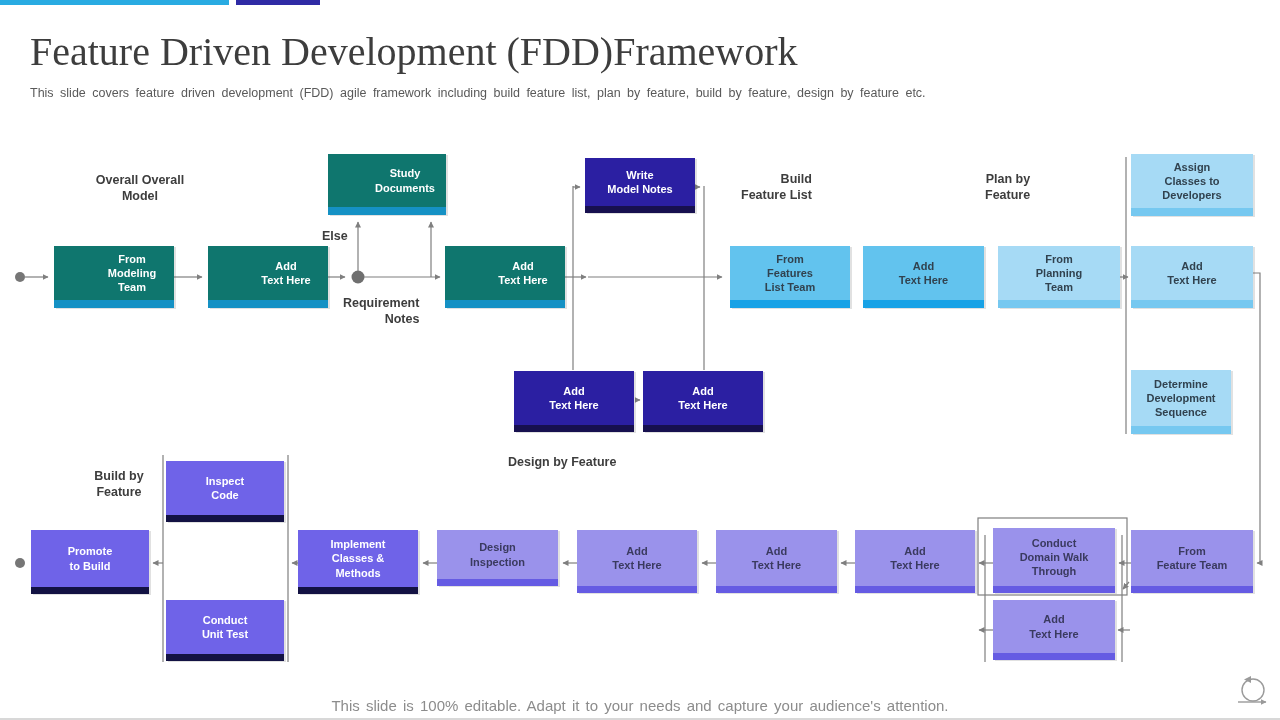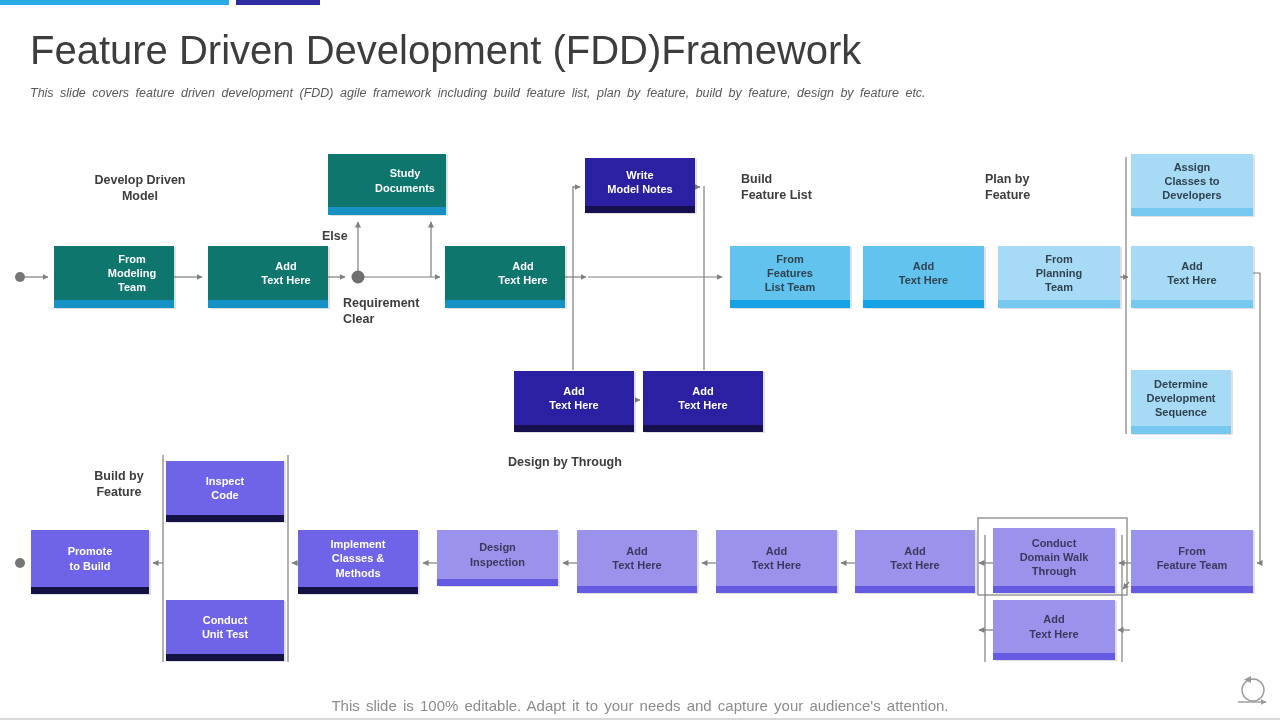--- a/index.html
+++ b/index.html
@@ -7,40 +7,40 @@
               font-family:"Liberation Sans", sans-serif; }
   .slide { position:relative; width:1280px; height:720px; background:#fff;
            border-bottom:2px solid #d8d8d8; }
 
   
   .bar { position:absolute; top:0; height:5px; }
   .bar.cyan { left:0; width:229px; background:#29ABE2; }
   .bar.navy { left:236px; width:84px; background:#2F2BA5; }
 
   .title { position:absolute; left:30px; top:28px; width:1000px;
-           font-family:Liberation Sans, sans-serif; font-weight:400;
+           font-family:Liberation Serif, serif; font-weight:400;
            font-size:40px; color:#3d3d3d; }
   .subtitle { position:absolute; left:30px; top:86px; width:980px;
-              font-size:12.5px; color:#595959; word-spacing:3px;font-style:italic; }
+              font-size:12.5px; color:#595959; word-spacing:3px; }
 
   
   .node { position:absolute; display:flex; align-items:center; justify-content:center;
           text-align:center; font-weight:bold; font-size:11px; line-height:1.3;
           box-shadow:2px 1px 0 rgba(90,90,90,0.18); }
   .node .nl { display:block; white-space:pre-line; }
   .c-cyan     { background:#0f766e; border-bottom:8px solid #1591C4; color:#ffffff;padding-left:36px; }
   .c-navy     { background:#2B1FA2; border-bottom:7px solid #17104F; color:#ffffff; }
   .c-medblue  { background:#62C3EE; border-bottom:8px solid #18A2E6; color:#31424F; }
   .c-lightblue{ background:#A6DAF5; border-bottom:8px solid #76C8F0; color:#31424F; }
   .c-purple   { background:#6F63E8; border-bottom:7px solid #131243; color:#ffffff; }
   .c-lavender { background:#9A92EB; border-bottom:7px solid #655BE3; color:#3A3A5F; }
 
   
   .lbl { position:absolute; font-weight:bold; font-size:12.5px; line-height:16px;
-         color:#3d3d3d; white-space:pre-line; }
+         color:#3d3d3d; white-space:pre-line;text-align:right; }
   .lbl.center { text-align:center; }
 
   svg.connectors { position:absolute; left:0; top:0; width:1280px; height:720px;
                    pointer-events:none; }
 
   .footer { position:absolute; left:0; top:697px; width:1280px; text-align:center;
             font-size:15px; color:#8c8c8c; word-spacing:2px; }
   svg.loop { position:absolute; left:1236px; top:674px; }
 </style>
 </head>
@@ -200,30 +200,30 @@
     </div>
   <div class="node c-lavender" style="left:1131px;top:530px;width:122px;height:63px">
       <span class="nl">From
 Feature Team</span>
     </div>
   <div class="node c-lavender" style="left:993px;top:600px;width:122px;height:60px">
       <span class="nl">Add
 Text Here</span>
     </div>
 
-  <div class="lbl center" style="left:74px;top:172px;width:132px">Develop Driven
+  <div class="lbl center" style="left:74px;top:172px;width:132px">Overall Overall
 Model</div>
   <div class="lbl" style="left:322px;top:228px">Else</div>
   <div class="lbl" style="left:343px;top:295px">Requirement
-Clear</div>
+Notes</div>
   <div class="lbl" style="left:741px;top:171px">Build
 Feature List</div>
   <div class="lbl" style="left:985px;top:171px">Plan by
 Feature</div>
-  <div class="lbl" style="left:508px;top:454px">Design by Through</div>
+  <div class="lbl" style="left:508px;top:454px">Design by Feature</div>
   <div class="lbl center" style="left:83px;top:468px;width:72px">Build by
 Feature</div>
 
   <p class="footer">This slide is 100% editable. Adapt it to your needs and capture your audience's attention.</p>
 
   <svg class="loop" width="36" height="36" viewBox="0 0 36 36">
     <g stroke="#9a9a9a" stroke-width="1.4" fill="none">
       <circle cx="17" cy="16" r="11"></circle>
       <line x1="2" y1="28" x2="30" y2="28" marker-end="url(#ah2)"></line>
     </g>

